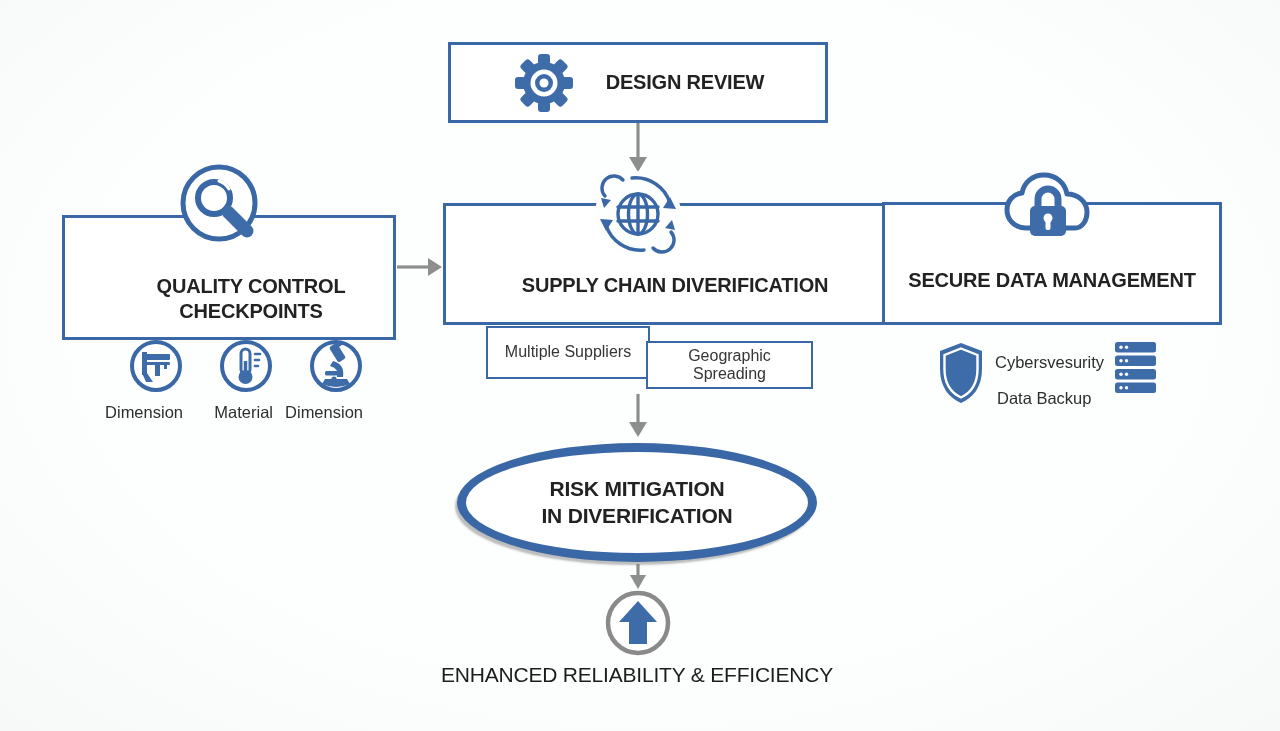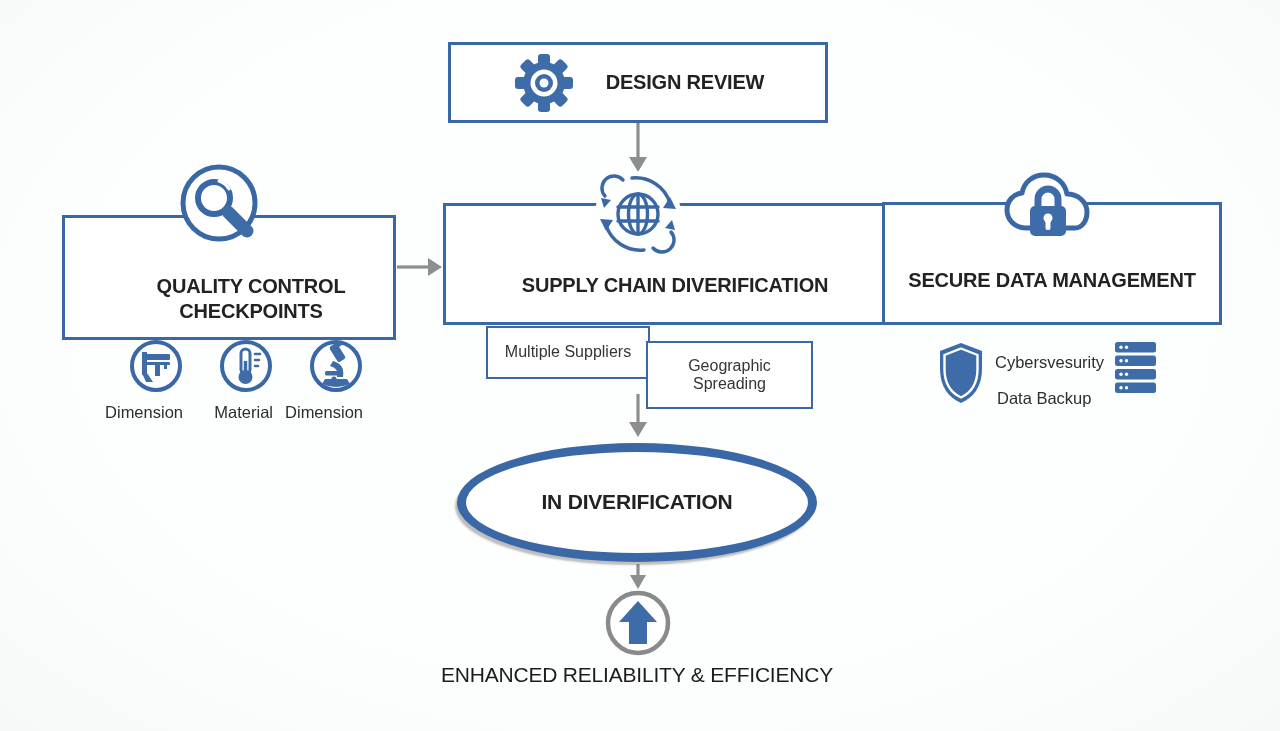--- a/index.html
+++ b/index.html
@@ -187,21 +187,21 @@
           <path d="M 13,45 q 14,6 28,0 l -3,-5 h -22 z"></path>
         </g>
       </svg>
     </span>
     <span class="sub-label">Dimension</span>
   </div>
 
   <div class="mini-box" style="left:465px;top:326px;width:164px;height:53px;margin-left:21px;">
     <span>Multiple Suppliers</span>
   </div>
-  <div class="mini-box" style="left:646px;top:341px;width:167px;height:68px;padding:0 28px;">
+  <div class="mini-box" style="left:646px;top:341px;width:167px;height:48px;padding:0 28px;">
     <span>Geographic Spreading</span>
   </div>
 
   <div class="icon-float" style="left:937px;top:341px;">
     <svg width="48" height="64" viewBox="0 0 48 64">
       <path d="M24,2 L45,10 V28 C45,46 36,57 24,62 C12,57 3,46 3,28 V10 Z" fill="#3e6ca8"></path>
       <path d="M24,7.5 L40.5,14 V28 C40.5,42.5 33.5,52 24,56.5 C14.5,52 7.5,42.5 7.5,28 V14 Z" fill="none" stroke="#fff" stroke-width="2.4"></path>
     </svg>
   </div>
   <div class="secure-label" style="left:995px;top:353px;">Cybersvesurity</div>
@@ -221,20 +221,21 @@
           <circle cx="13.5" cy="19.7" r="1.7"></circle>
         <circle cx="8" cy="33.2" r="1.7"></circle>
           <circle cx="13.5" cy="33.2" r="1.7"></circle>
         <circle cx="8" cy="46.7" r="1.7"></circle>
           <circle cx="13.5" cy="46.7" r="1.7"></circle>
       </g>
     </svg>
   </div>
 
   <div class="ellipse">
+    <span class="box-label">RISK MITIGATION</span>
     <span class="box-label">IN DIVERIFICATION</span>
   </div>
 
   <div class="arrow-circle">
     <svg width="68" height="68" viewBox="0 0 68 68">
       <circle cx="34" cy="34" r="30" fill="#fff" stroke="#8a8a8a" stroke-width="4.5"></circle>
       <path d="M34,12 L53,33 H43 V55 H25 V33 H15 Z" fill="#3e6ca8"></path>
     </svg>
   </div>
 

